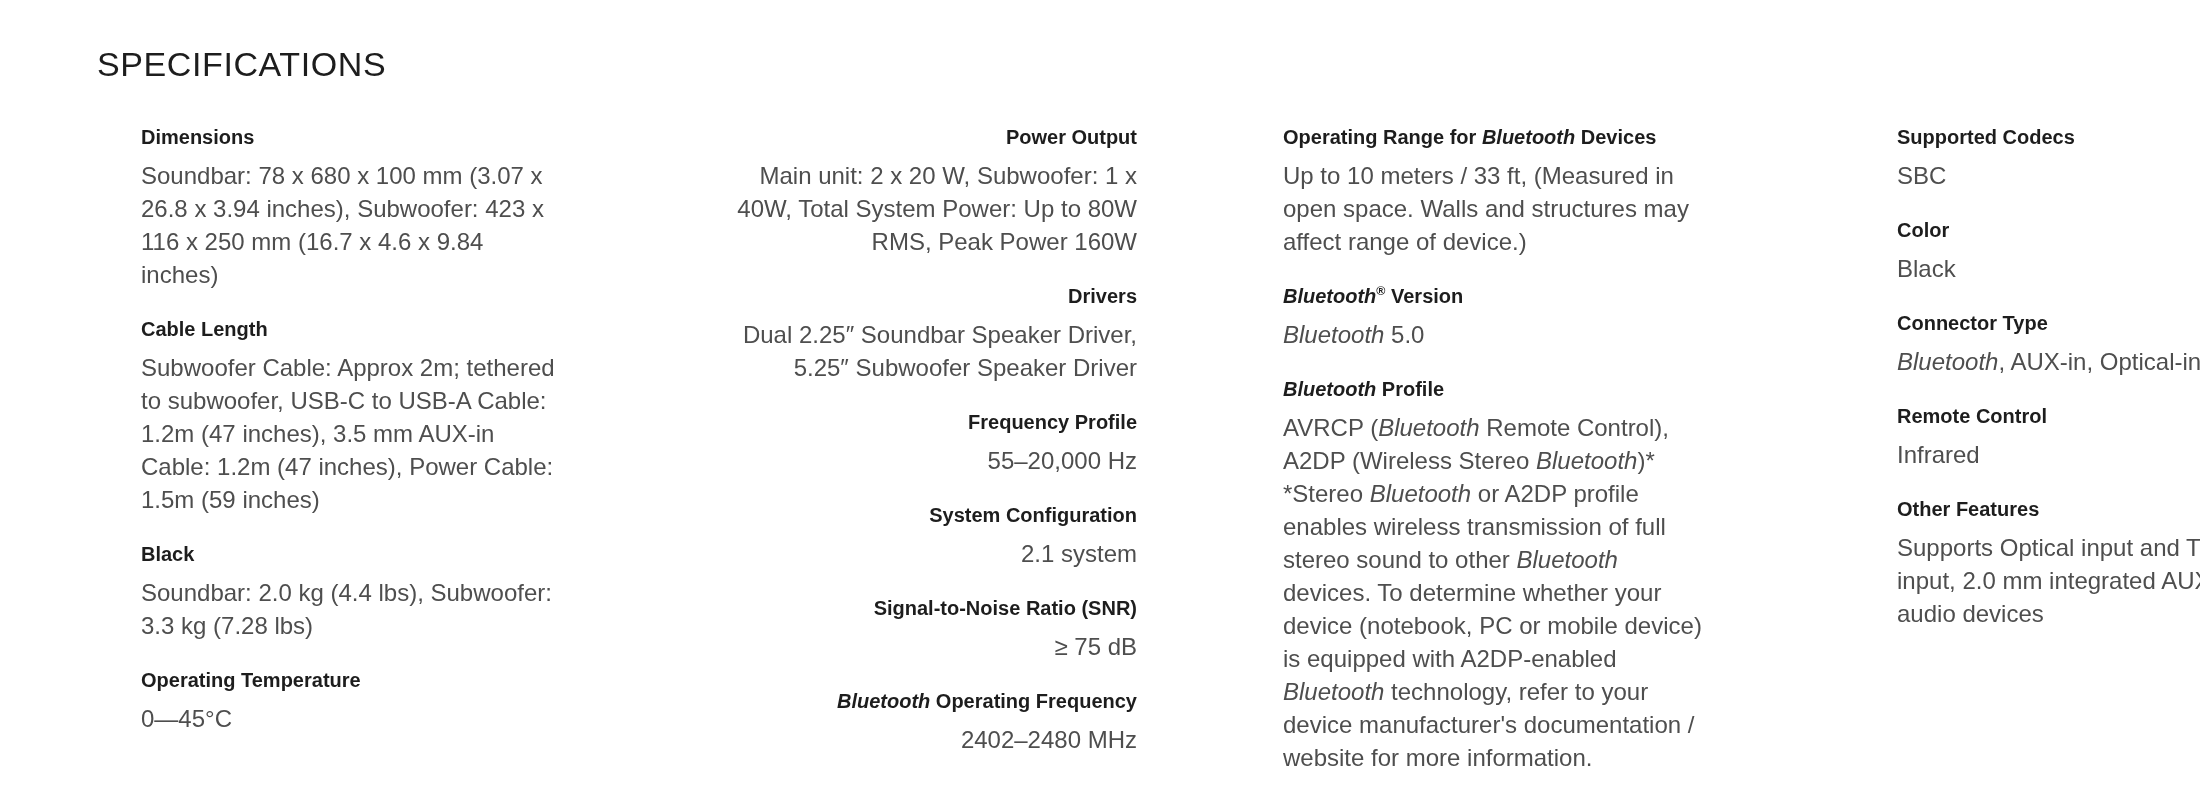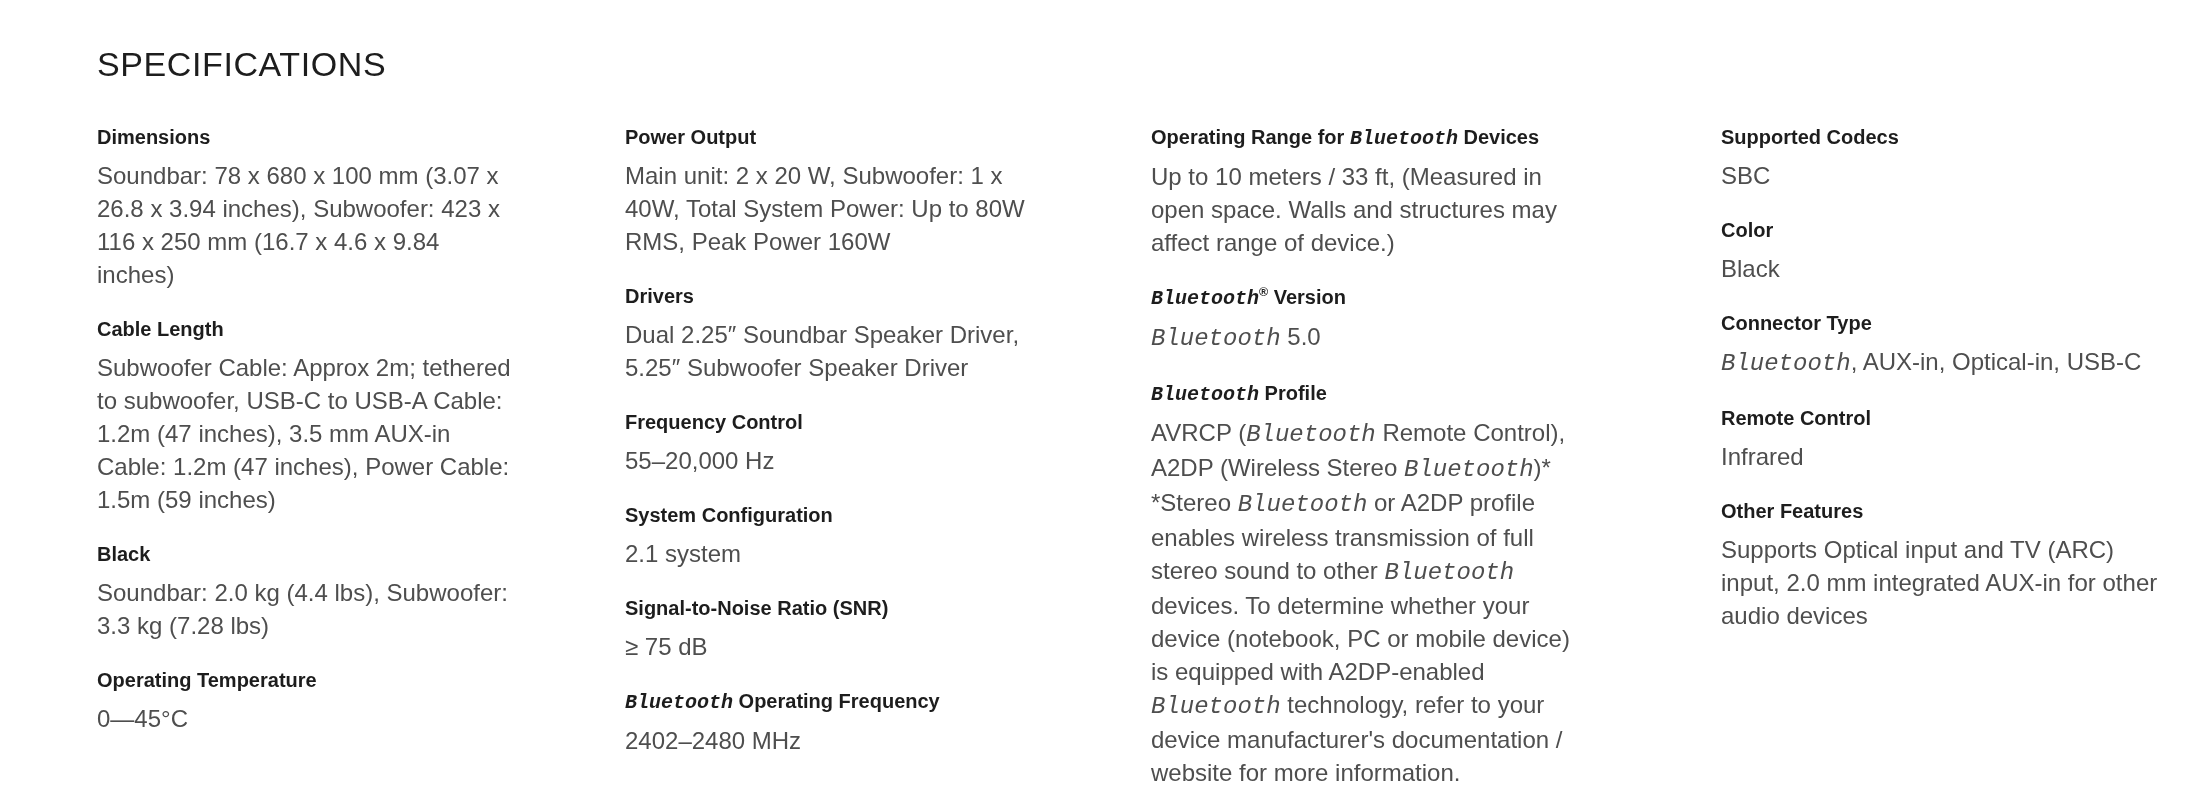--- a/index.html
+++ b/index.html
@@ -18,41 +18,41 @@
     font-weight: 400;
     letter-spacing: 0.6px;
     line-height: 40px;
     color: var(--heading, #1d1d1d);
   }
   .grid {
     display: flex;
     align-items: flex-start;
     margin-top: 37px;
   }
-  .spec-column { flex: 0 0 auto; }
+  .spec-column { flex: 0 0 auto; margin-left: 44px; }
   .col-1 { width: 424px; margin-right: 104px; }
-  .col-2 { width: 424px; margin-right: 102px; }
+  .col-2 { width: 424px; margin-right: 102px; text-align: right; }
   .col-3 { width: 424px; margin-right: 146px; }
   .col-4 { width: 440px; }
   .spec-section { margin: 0 0 22px 0; }
   .spec-heading {
     margin: 0 0 5px 0;
     font-size: 20px;
     line-height: 33px;
     font-weight: 700;
     color: var(--heading, #1d1d1d);
   }
   .spec-value {
     margin: 0;
     font-size: 24px;
     line-height: 33px;
     font-weight: 400;
     color: var(--body, #4e4e4e);
   }
-  em { font-style: italic; font-family: Liberation Mono, monospace; }
+  em { font-style: italic; }
   sup { font-size: 62%; line-height: 0; vertical-align: super; }
 </style>
 </head>
 <body>
 
 <main class="page">
   <h1 class="title">SPECIFICATIONS</h1>
   <div class="grid" id="spec-grid">
       <div class="spec-column col-1">
         <section class="spec-section">
@@ -75,21 +75,21 @@
       <div class="spec-column col-2">
         <section class="spec-section">
           <h3 class="spec-heading"><span>Power Output</span></h3>
           <p class="spec-value"><span>Main unit: 2 x 20 W, Subwoofer: 1 x 40W, Total System Power: Up to 80W RMS, Peak Power 160W</span></p>
         </section>
         <section class="spec-section">
           <h3 class="spec-heading"><span>Drivers</span></h3>
           <p class="spec-value"><span>Dual 2.25″ Soundbar Speaker Driver, 5.25″ Subwoofer Speaker Driver</span></p>
         </section>
         <section class="spec-section">
-          <h3 class="spec-heading"><span>Frequency Control</span></h3>
+          <h3 class="spec-heading"><span>Frequency Profile</span></h3>
           <p class="spec-value"><span>55–20,000 Hz</span></p>
         </section>
         <section class="spec-section">
           <h3 class="spec-heading"><span>System Configuration</span></h3>
           <p class="spec-value"><span>2.1 system</span></p>
         </section>
         <section class="spec-section">
           <h3 class="spec-heading"><span>Signal-to-Noise Ratio (SNR)</span></h3>
           <p class="spec-value"><span>≥ 75 dB</span></p>
         </section>

